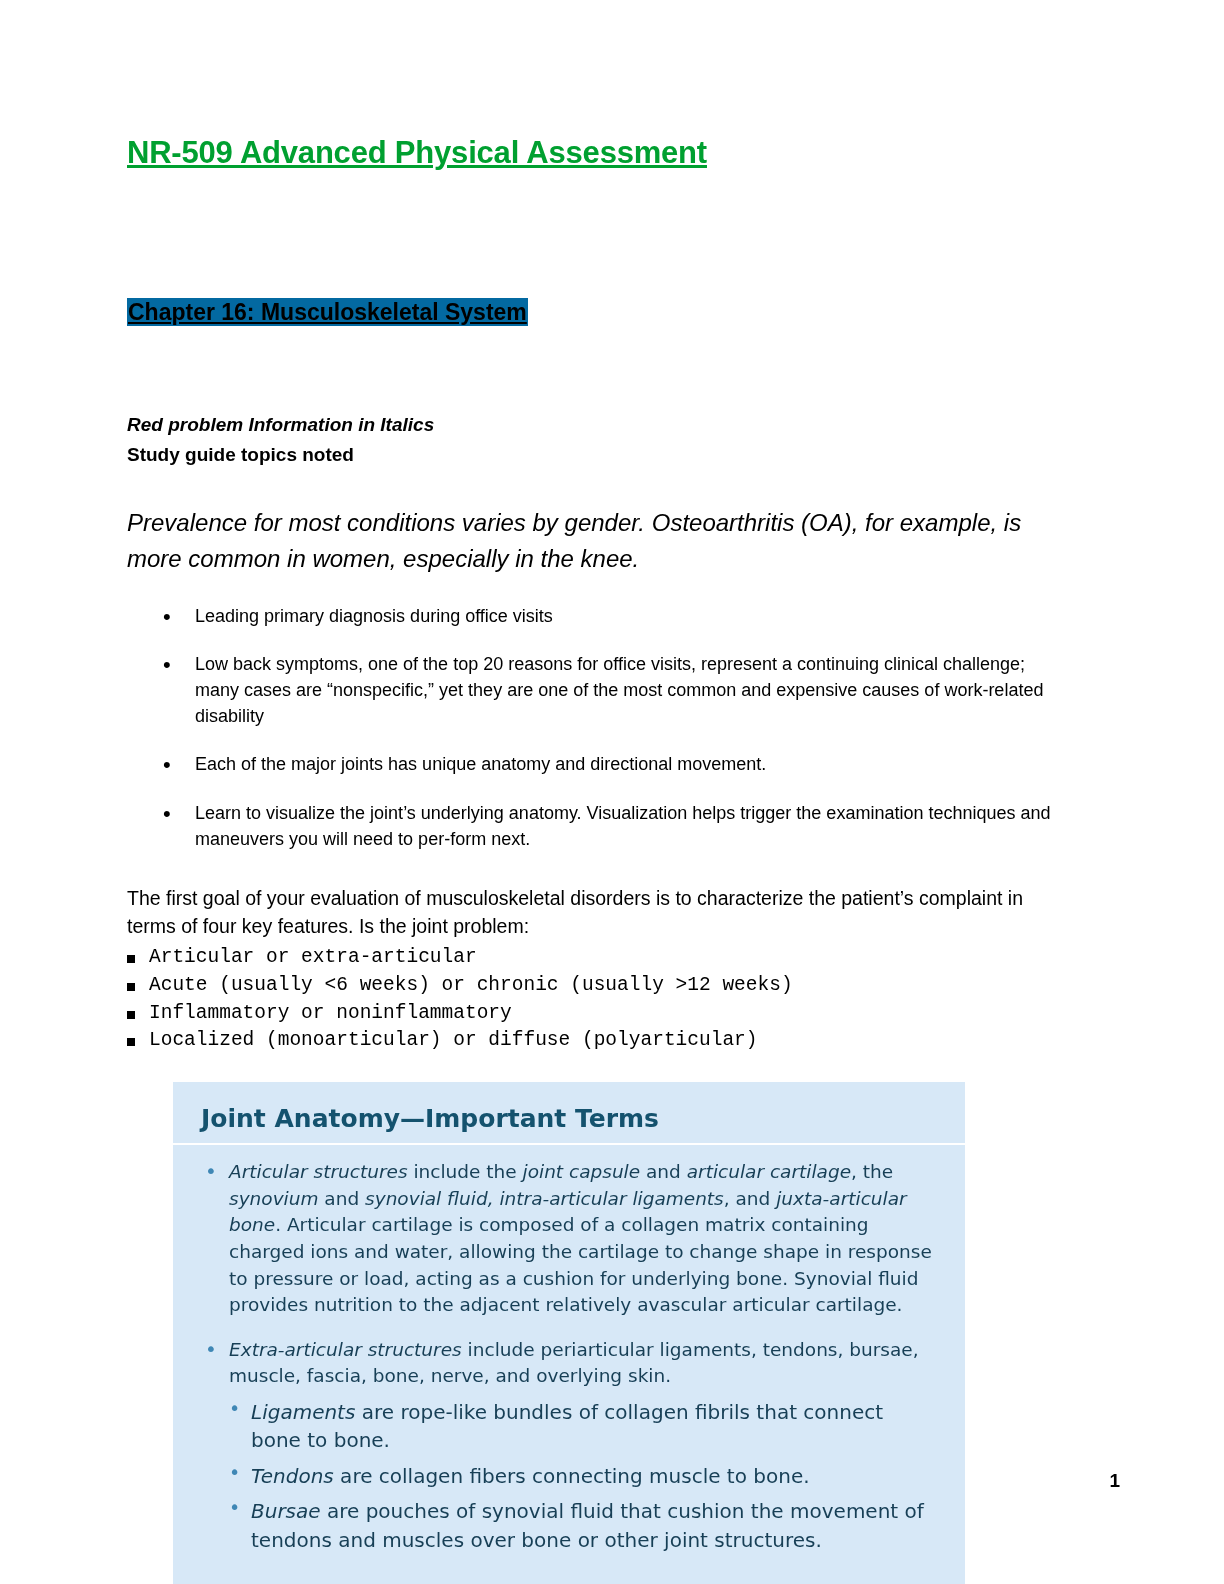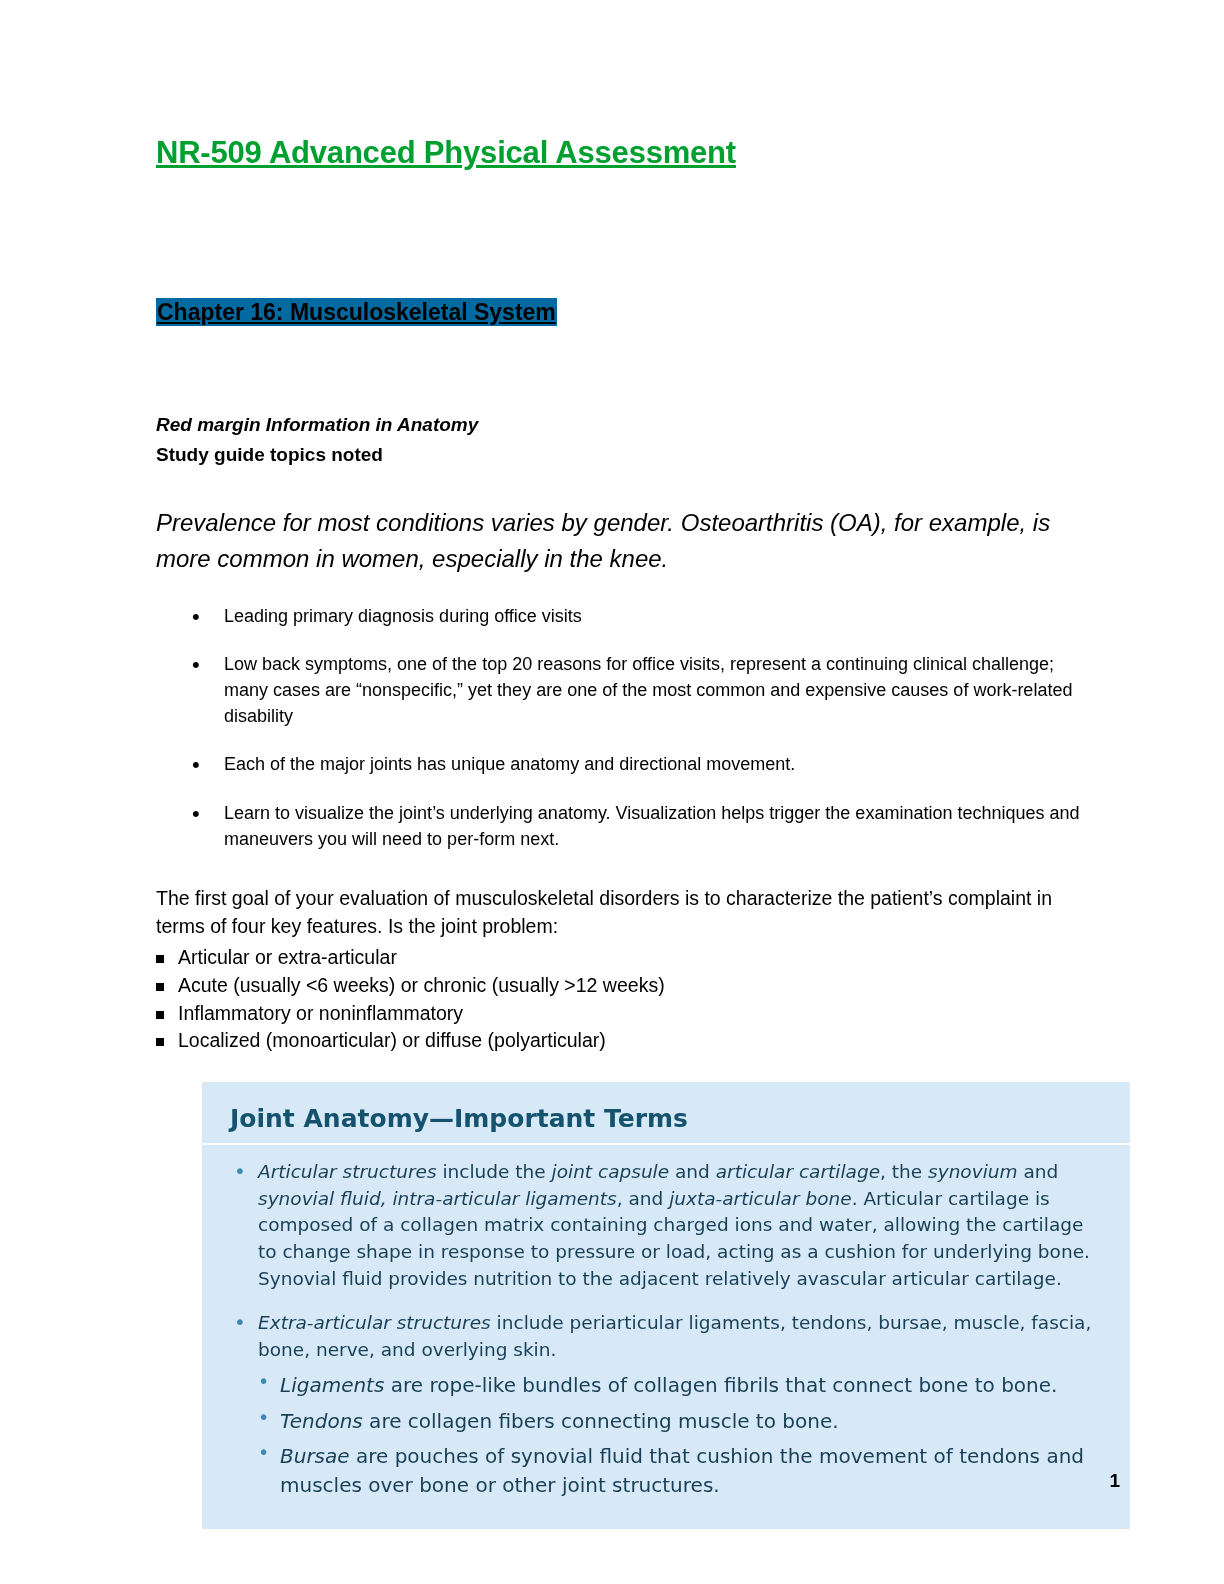--- a/index.html
+++ b/index.html
@@ -17,21 +17,21 @@
   }
   .page {
     position: relative;
     width: 1224px;
     height: 1584px;
     box-sizing: border-box;
     padding: 0;
   }
   .content {
     position: absolute;
-    left: 156px;
+    left: 127px;
     top: 0;
     width: 930px;
   }
 
   .doc-title {
     margin: 0;
     padding-top: 135px;
     font-size: 31px;
     font-weight: bold;
     color: #00a030;
@@ -105,36 +105,37 @@
     list-style: none;
     margin: 0;
     padding: 0;
     padding-top: 4px;
   }
   ul.square-list > li {
     position: relative;
     padding-left: 22px;
     font-size: 19.5px;
     line-height: 1.42;
+    font-family: Liberation Mono, monospace;
   }
   ul.square-list > li::before {
     content: "";
     position: absolute;
     left: 0;
     top: 11px;
     width: 8px;
     height: 8px;
     background: #000;
   }
 
   
   .blue-box {
     margin-top: 24px;
     margin-left: 46px;
-    width: 928px;
+    width: 792px;
     background: #d7e8f7;
     border-top: 3px solid #ffffff;
     padding: 0 0 12px 0;
     box-sizing: border-box;
     color: #123a52;
   }
   .blue-box-title {
     font-size: 25px;
     font-weight: bold;
     color: #14526e;
@@ -200,21 +201,21 @@
 <body>
 
 <div class="page">
   <div class="content">
 
     <h1 class="doc-title">NR-509 Advanced Physical Assessment</h1>
 
     <h2 class="chapter-heading"><span class="hl">Chapter 16: Musculoskeletal System</span></h2>
 
     <div class="note-block">
-      <div class="note-italic">Red margin Information in Anatomy</div>
+      <div class="note-italic">Red problem Information in Italics</div>
       <div>Study guide topics noted</div>
     </div>
 
     <p class="intro-para">Prevalence for most conditions varies by gender. Osteoarthritis (OA), for example, is more common in women, especially in the knee.</p>
 
     <ul class="bullets">
       <li>Leading primary diagnosis during office visits</li>
       <li>Low back symptoms, one of the top 20 reasons for office visits, represent a continuing clinical challenge; many cases are “nonspecific,” yet they are one of the most common and expensive causes of work-related disability</li>
       <li>Each of the major joints has unique anatomy and directional movement.</li>
       <li>Learn to visualize the joint’s underlying anatomy. Visualization helps trigger the examination techniques and maneuvers you will need to per-form next.</li>

